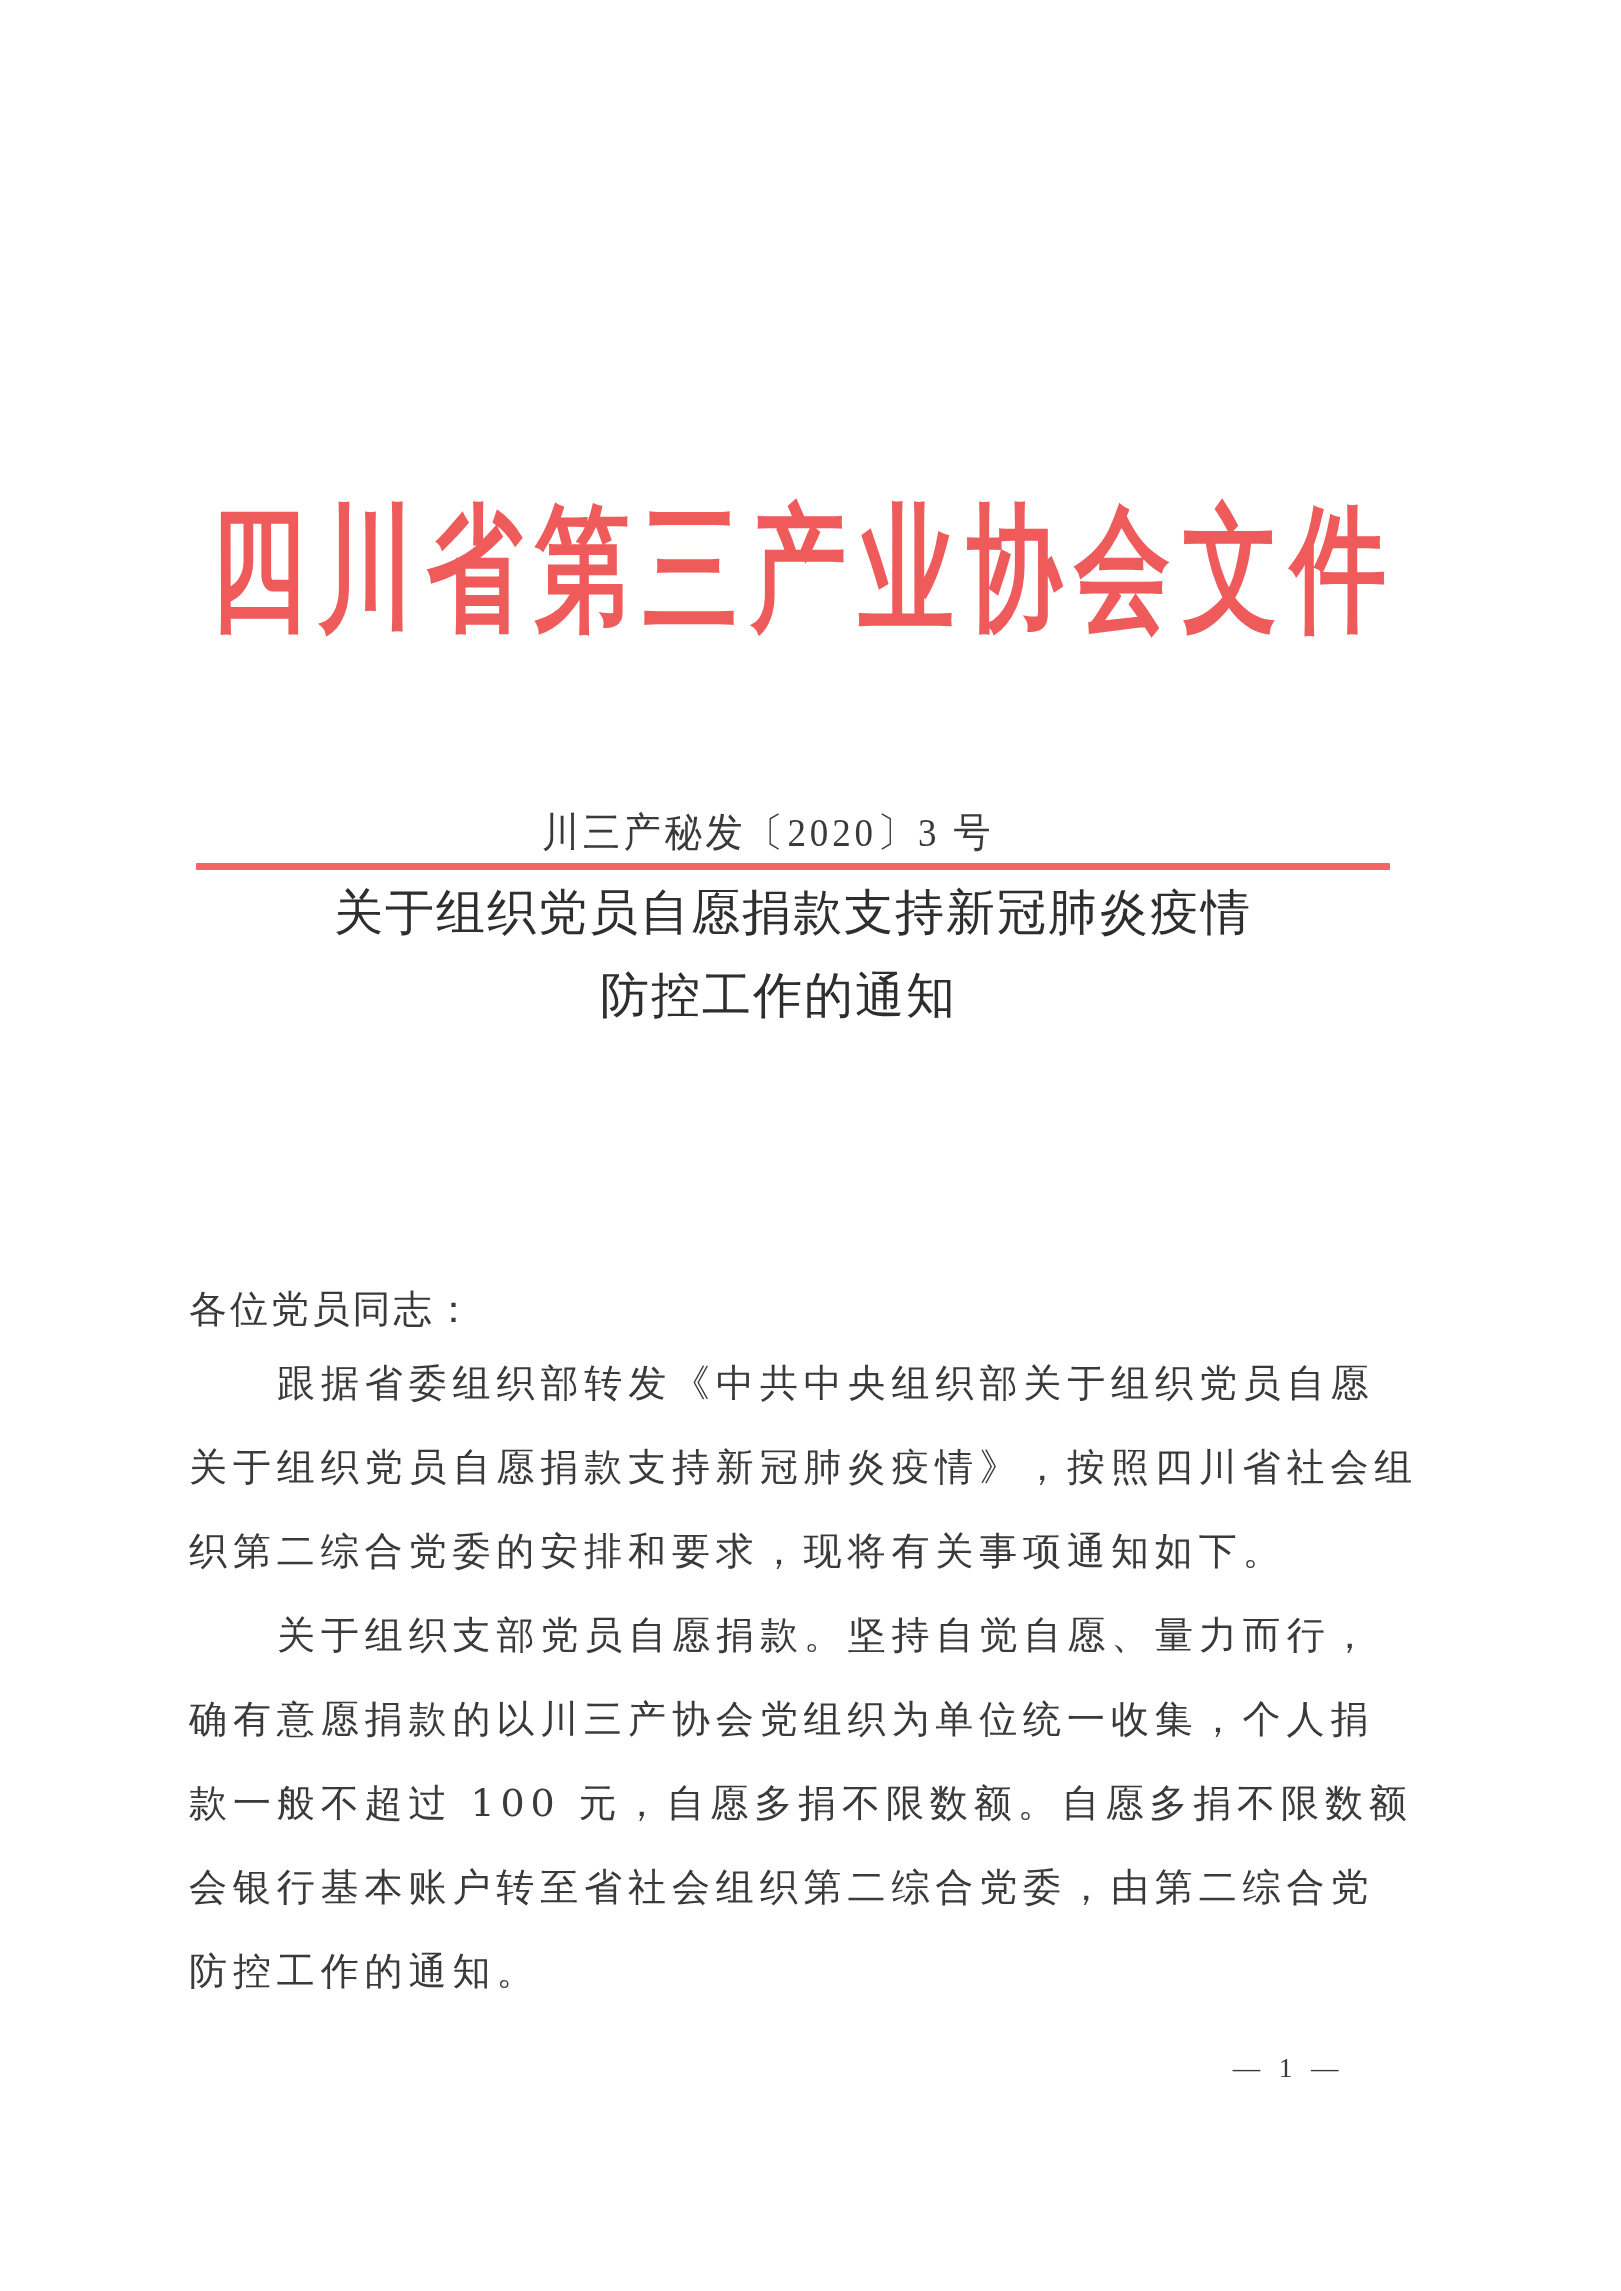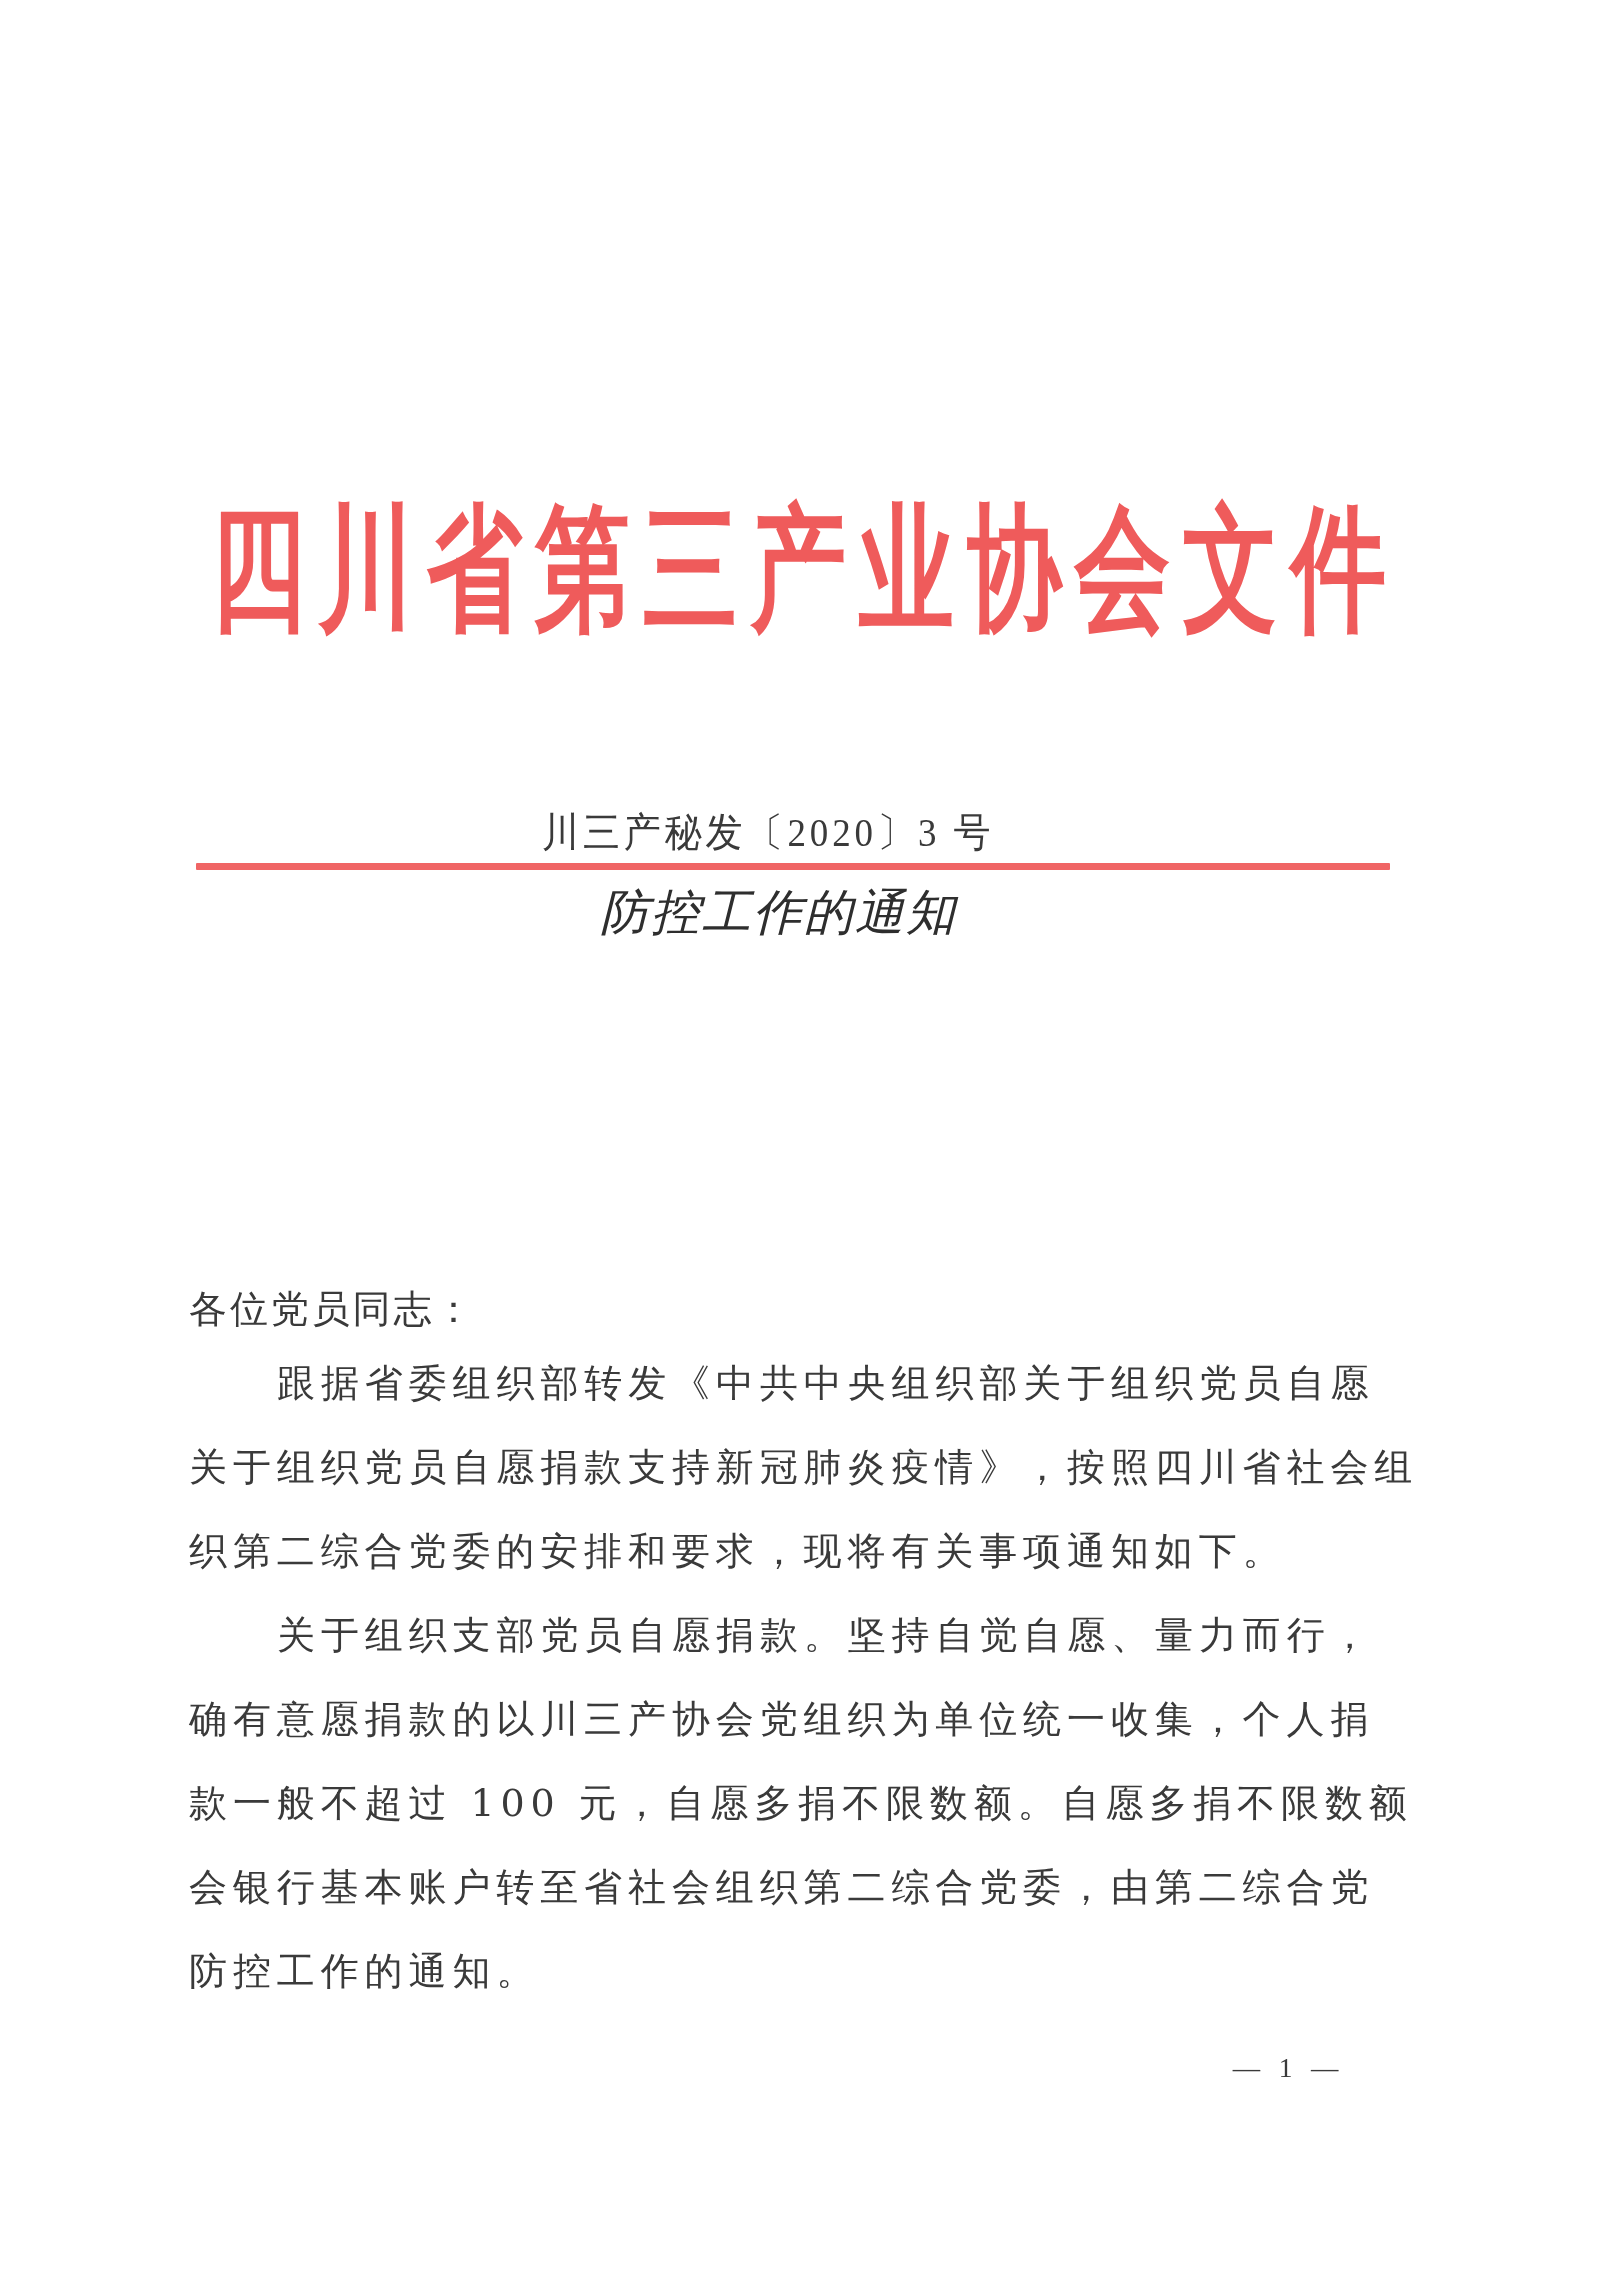--- a/index.html
+++ b/index.html
@@ -76,21 +76,21 @@
       height: 83px;
       line-height: 61px;
       text-align: center;
       font-family: "DejaVu Sans", "Liberation Sans", sans-serif;
       font-size: 49px;
       color: #2e2e2e;
       letter-spacing: 2px;
       white-space: nowrap;
     }
     .title-line.l1 { padding-right: 29px; }
-    .title-line.l3 { padding-right: 29px; font-style: italic; }
+    .title-line.l3 { padding-right: 29px; }
     .salutation {
       position: absolute;
       left: 189px;
       top: 1282px;
       font-family: "DejaVu Serif", "Liberation Serif", serif;
       font-size: 38px;
       line-height: 55px;
       color: #3a3a3a;
       letter-spacing: 2.9px;
       white-space: nowrap;
@@ -144,20 +144,21 @@
     <span class="ch">会</span>
     <span class="ch">文</span>
     <span class="ch">件</span>
   </div>
 
   <div class="doc-number">川三产秘发〔2020〕3 号</div>
 
   <div class="red-rule"></div>
 
   <div class="title-block">
+    <div class="title-line l2">关于组织党员自愿捐款支持新冠肺炎疫情</div>
     <div class="title-line l3">防控工作的通知</div>
   </div>
 
   <div class="salutation">各位党员同志：</div>
 
   <div class="body-lines">
     <div class="body-line indent">跟据省委组织部转发《中共中央组织部关于组织党员自愿</div>
     <div class="body-line">关于组织党员自愿捐款支持新冠肺炎疫情》，按照四川省社会组</div>
     <div class="body-line">织第二综合党委的安排和要求，现将有关事项通知如下。</div>
     <div class="body-line indent">关于组织支部党员自愿捐款。坚持自觉自愿、量力而行，</div>

